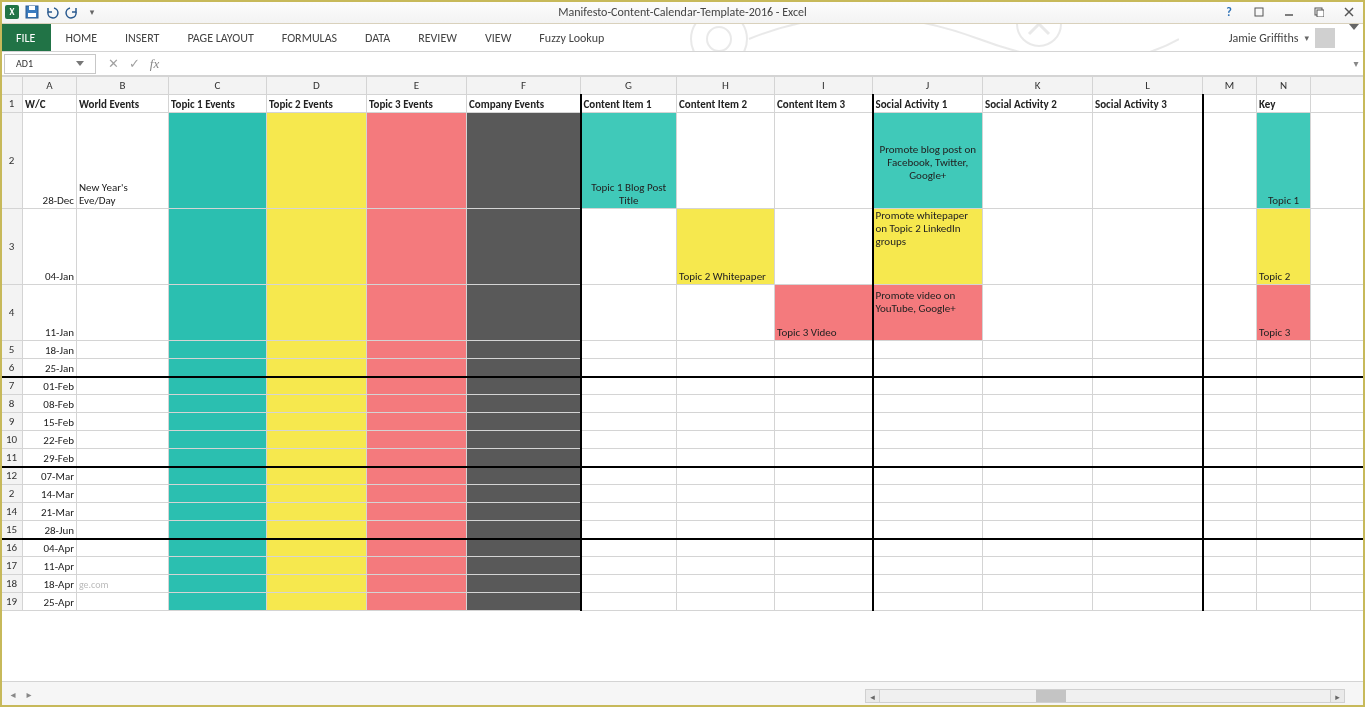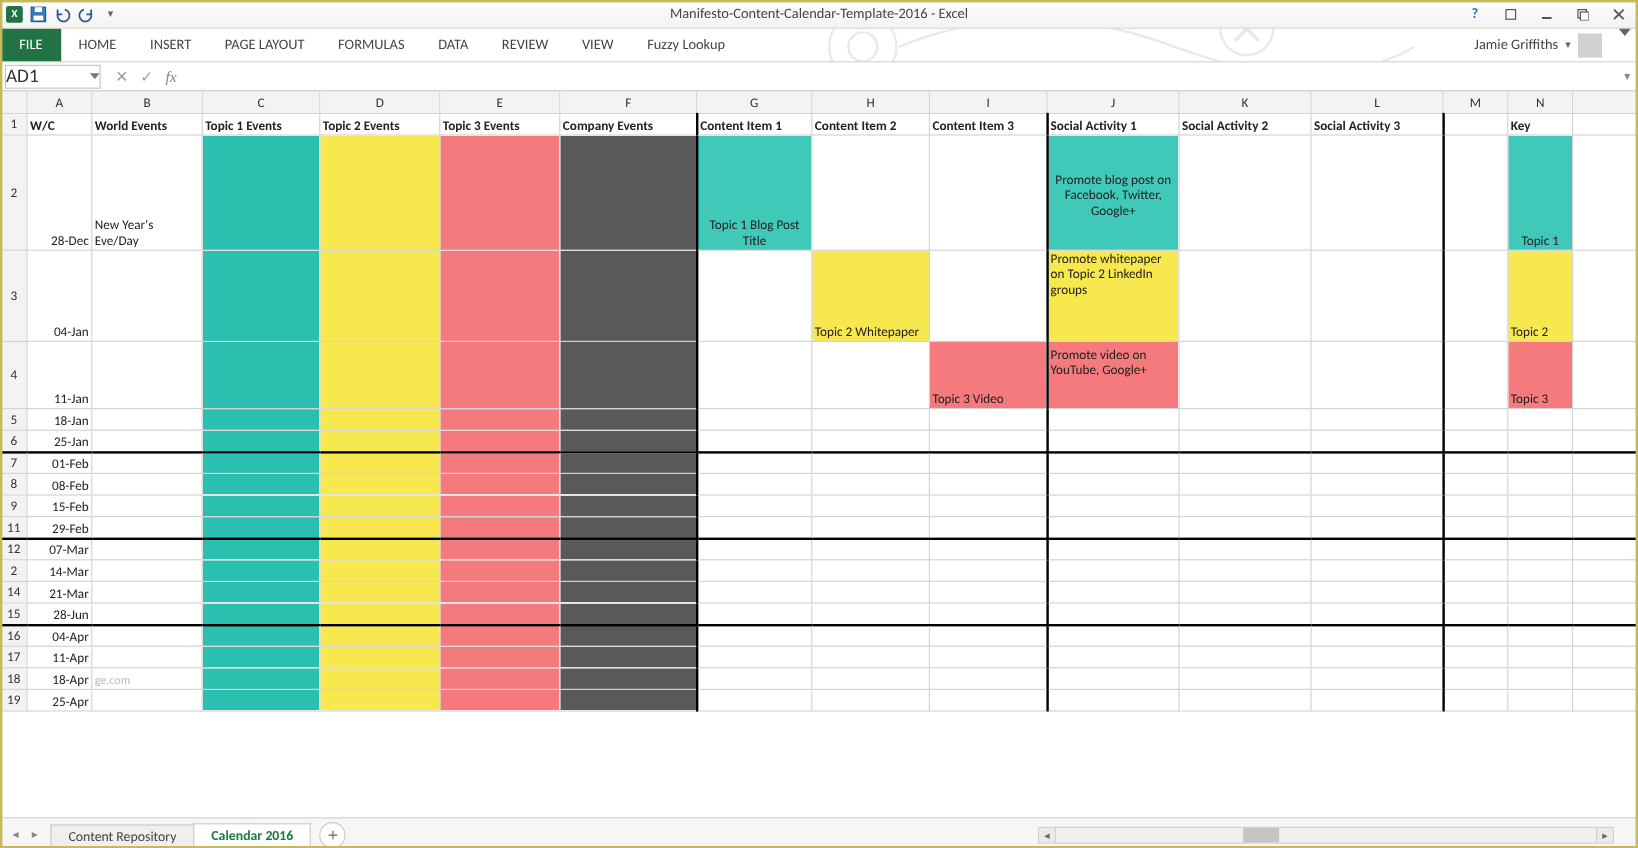--- a/index.html
+++ b/index.html
@@ -24,21 +24,21 @@
 .ribbon .user-area { display:flex; align-items:center; gap:6px; padding:0 10px; color:#444; }
 .avatar { width:20px; height:20px; background:#d0d0d0; display:inline-block; }
 .collapse-caret { width:10px; height:10px; border-left:5px solid transparent; border-right:5px solid transparent; border-top:6px solid #666; margin-left:4px; margin-right:6px;}
 
 
 .deco { position:absolute; right:40px; top:-20px; width:520px; height:70px; opacity:.18; pointer-events:none; }
 .deco svg { width:100%; height:100%; }
 
 
 .fbar { height:24px; border-bottom:1px solid #d4d4d4; display:flex; align-items:center; background:#fff; }
-.namebox { width:80px; height:20px; border:1px solid #c7c7c7; margin:0 4px; display:flex; align-items:center; padding:0 0; font-size:16px; color:#333; background:#fff;}
+.namebox { width:92px; height:20px; border:1px solid #c7c7c7; margin:0 4px; display:flex; align-items:center; padding:0 11px; font-size:10px; color:#333; background:#fff;}
 .namebox .dd { margin-left:auto; width:0; height:0; border-left:4px solid transparent; border-right:4px solid transparent; border-top:5px solid #777;}
 .fbar-icons { display:flex; align-items:center; gap:10px; padding:0 8px; color:#a0a0a0; font-size:13px;}
 .fbar-icons .fx { font-style:italic; font-family: "Cambria Math", serif; color:#888;}
 .formula-input { flex:1; height:20px; border:none; outline:none; padding:0 4px; font-size:12px;}
 .fbar .expand { width:18px; text-align:center; color:#888; font-size:10px;}
 
 
 .grid-wrap { position:relative; height: calc(707px - 24px - 28px - 24px - 26px); overflow:hidden; background:#fff;}
 table.grid { border-collapse:collapse; table-layout:fixed; width:1365px; }
 table.grid th, table.grid td { border:1px solid #d4d4d4; font-size:11px; color:#222; background:#fff; overflow:hidden; }
@@ -387,20 +387,38 @@
           <td></td>
           <td></td>
           <td class="thick-right"></td>
           <td></td>
           <td></td>
           <td class="thick-right"></td>
           <td></td>
           <td></td>
           <td></td>
         </tr>
+<tr>
+          <th class="rowhdr">10</th>
+          <td style="text-align:right">22-Feb</td>
+          <td></td>
+          <td class="tealA"></td>
+          <td class="yellow"></td>
+          <td class="pink"></td>
+          <td class="grayc thick-right"></td>
+          <td></td>
+          <td></td>
+          <td class="thick-right"></td>
+          <td></td>
+          <td></td>
+          <td class="thick-right"></td>
+          <td></td>
+          <td></td>
+          <td></td>
+        </tr>
 <tr class="thick-bottom">
           <th class="rowhdr">11</th>
           <td style="text-align:right">29-Feb</td>
           <td></td>
           <td class="tealA"></td>
           <td class="yellow"></td>
           <td class="pink"></td>
           <td class="grayc thick-right"></td>
           <td></td>
           <td></td>
@@ -559,23 +577,18 @@
 </tbody>
 </table>
 
 </div>
 
 <div class="sheetbar">
   <div class="sheet-nav">
     <span>◂</span>
     <span>▸</span>
   </div>
-  <div class="sheet-tabs">
-    <div class="sheet-tab">Content Repository</div>
-    <div class="sheet-tab active">Calendar 2016</div>
-    <div class="add-sheet">＋</div>
-  </div>
   <div class="hscroll">
     <div class="arrow l">◂</div>
     <div class="thumb"></div>
     <div class="arrow r">▸</div>
   </div>
 </div>
 
 </body></html>

